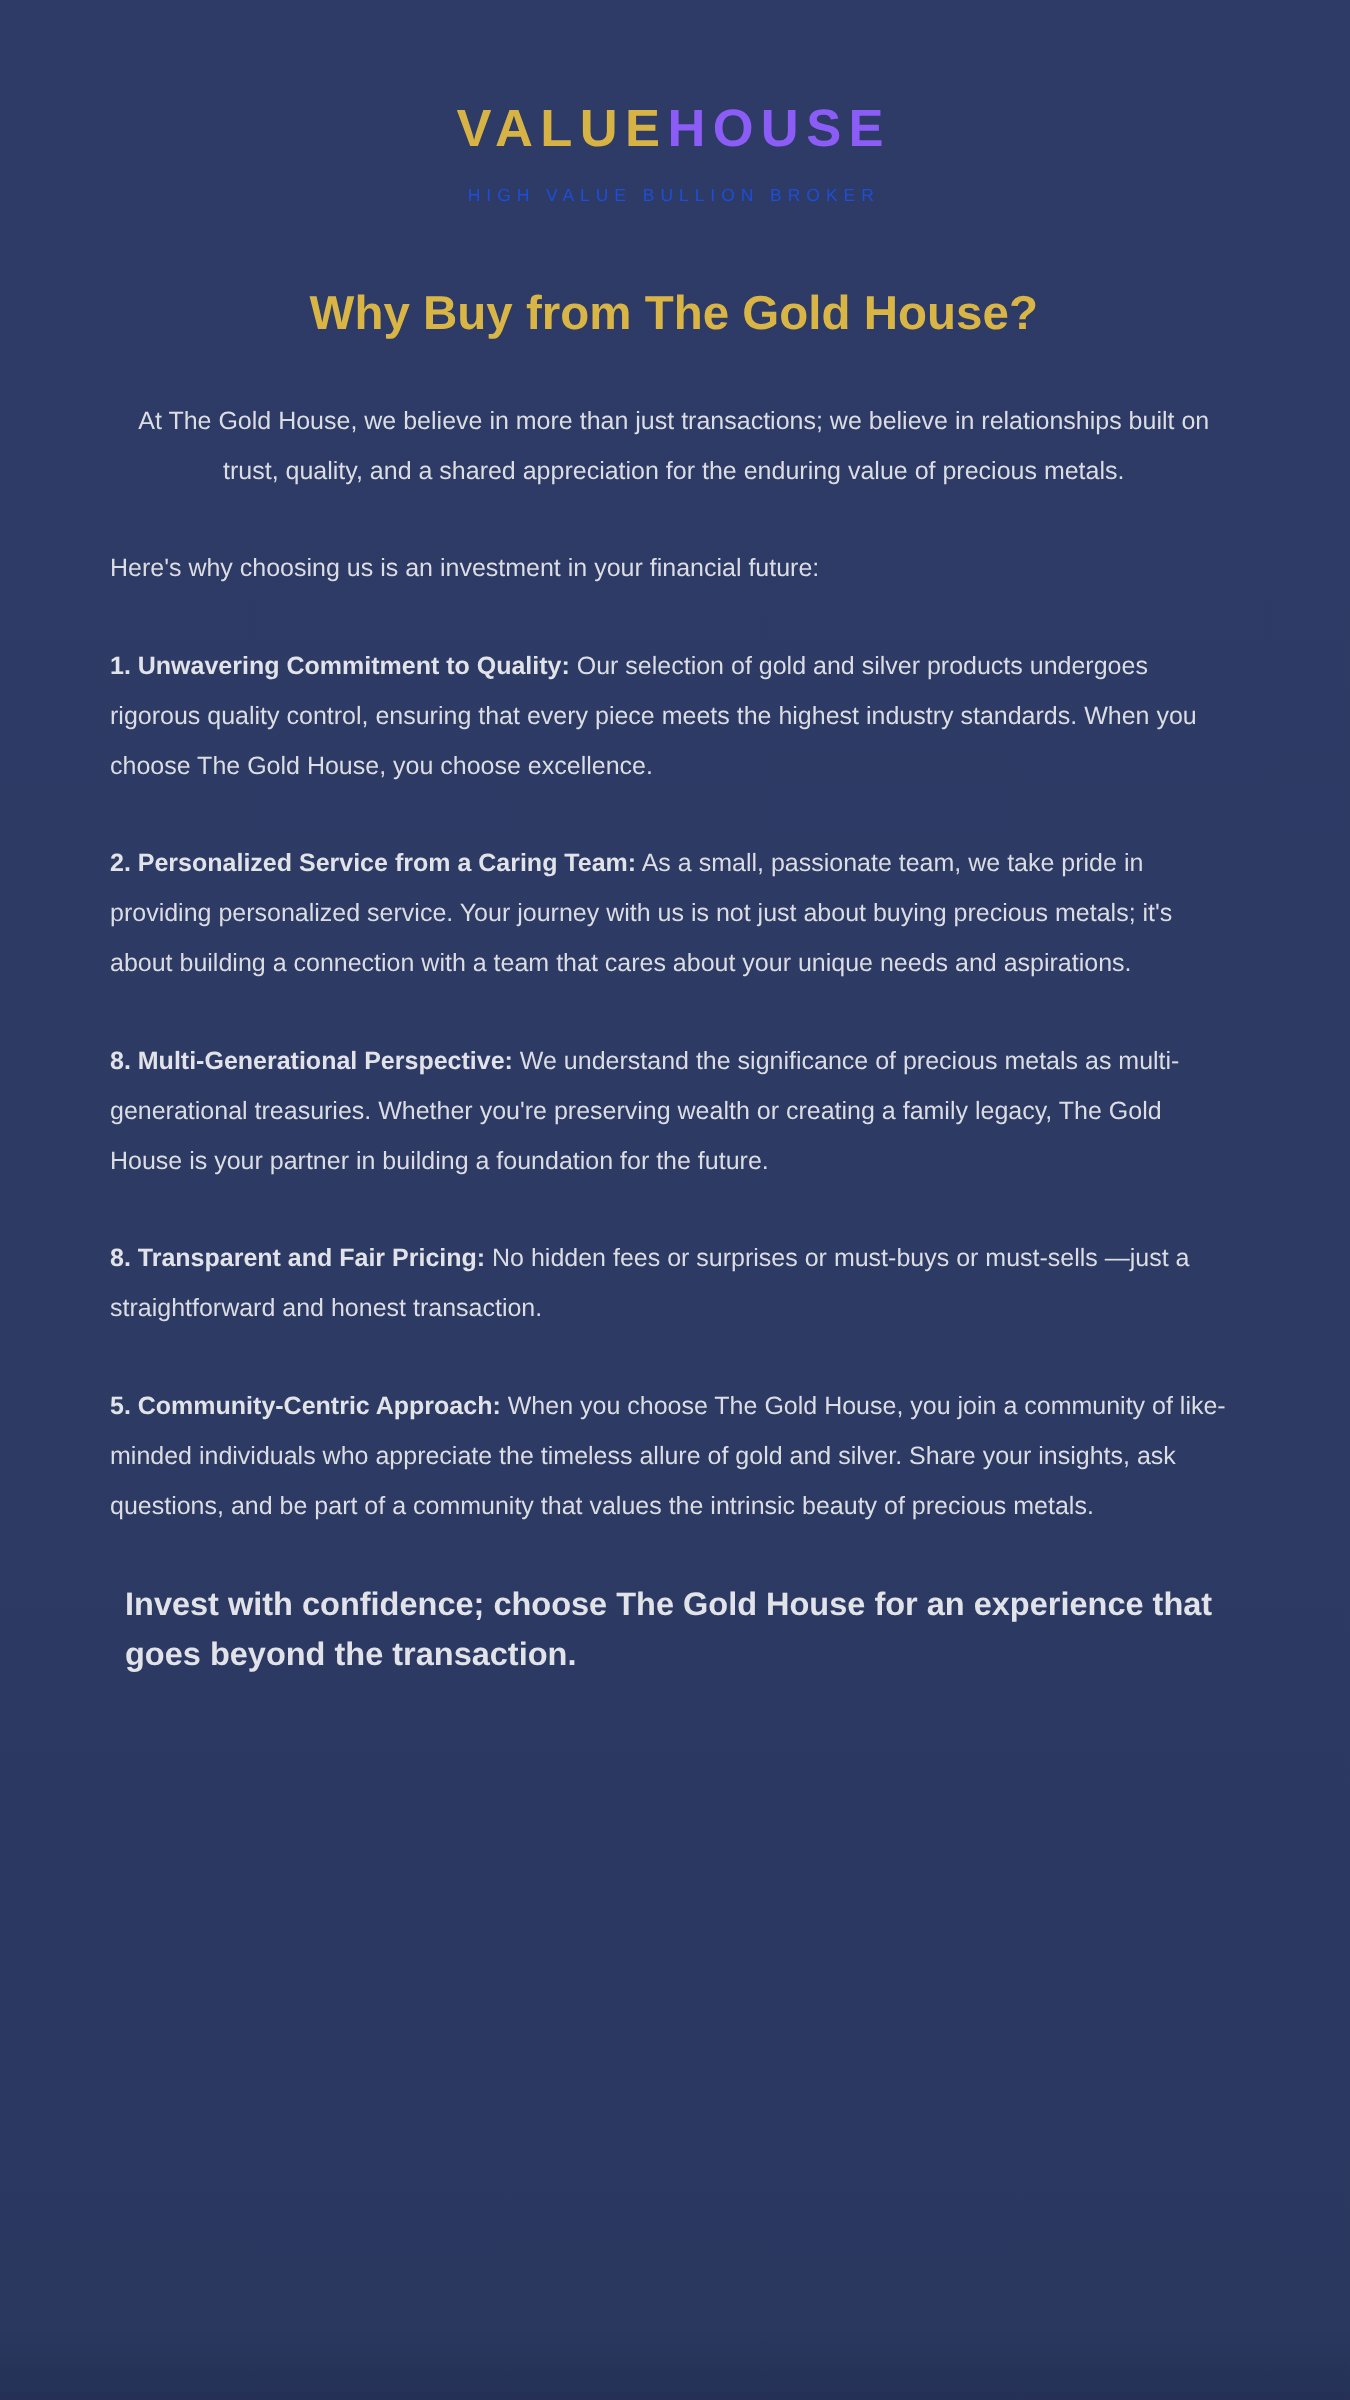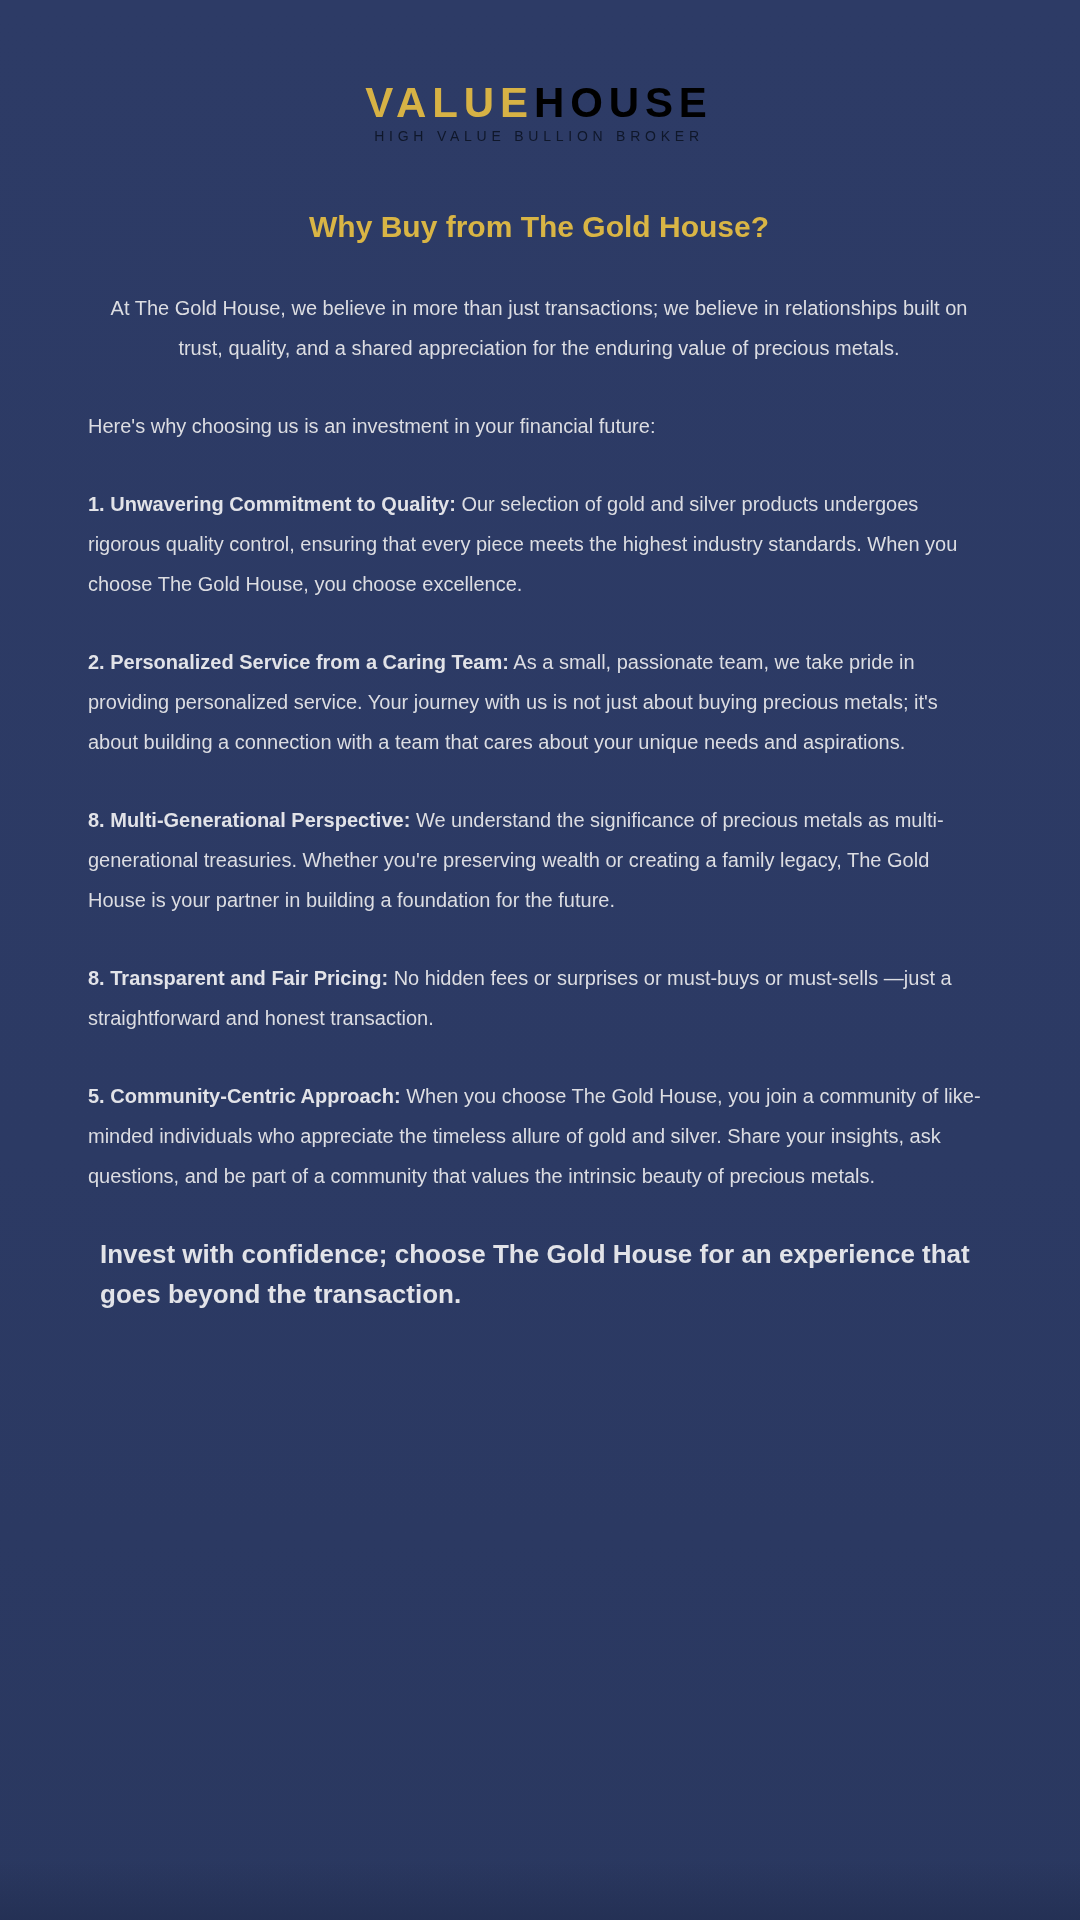--- a/index.html
+++ b/index.html
@@ -34,31 +34,31 @@
     text-align: center;
     margin-bottom: 66px;
   }
   .brand-name {
     font-size: 42px;
     font-weight: 700;
     letter-spacing: 0.14em;
     line-height: 1.2;
   }
   .brand-name .gold   { color: #d7b245; }
-  .brand-name .white  { color: #000000; }
+  .brand-name .white  { color: #8b5cf6; }
   .brand-tagline {
-    margin-top: 0;
+    margin-top: 20px;
     font-size: 14px;
     font-weight: 400;
     letter-spacing: 0.34em;
-    color: #0f172a;
+    color: #1d4ed8;
   }
   .page-title {
     text-align: center;
-    font-size: 30px;
+    font-size: 38px;
     font-weight: 700;
     color: #d9b545;
     margin: 0 0 44px 0;
   }
   .copy {
     font-size: 20px;
     line-height: 40px;
     font-weight: 400;
   }
   p.copy { margin: 0 0 38px 0; }

